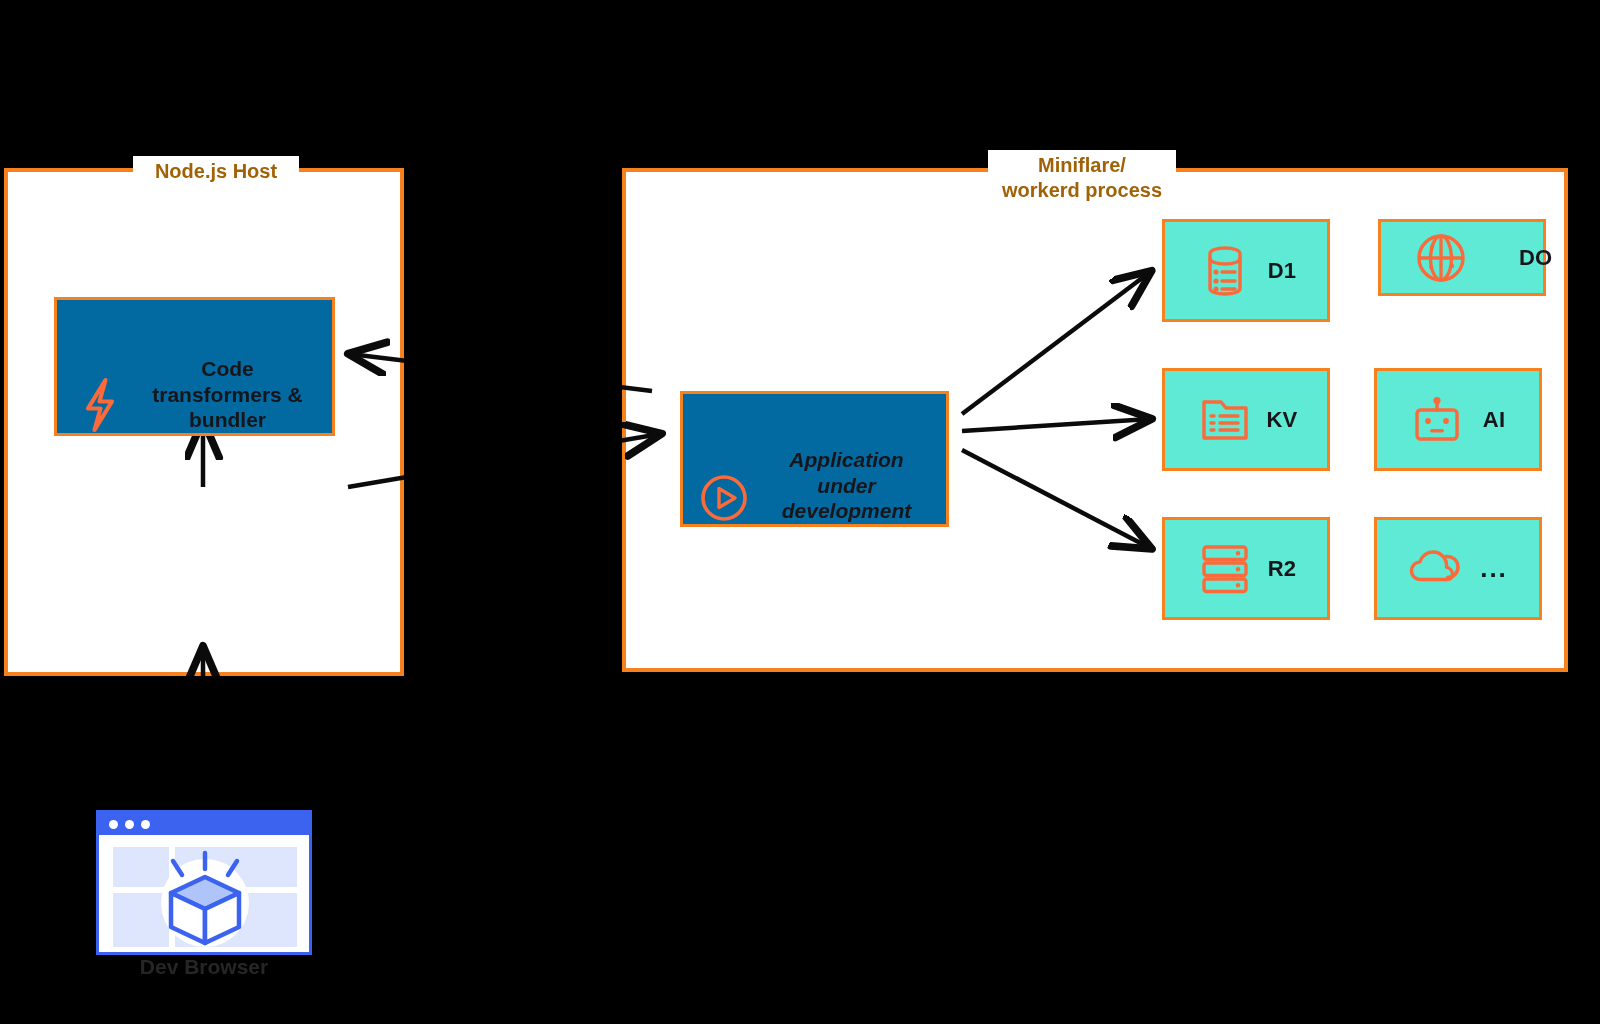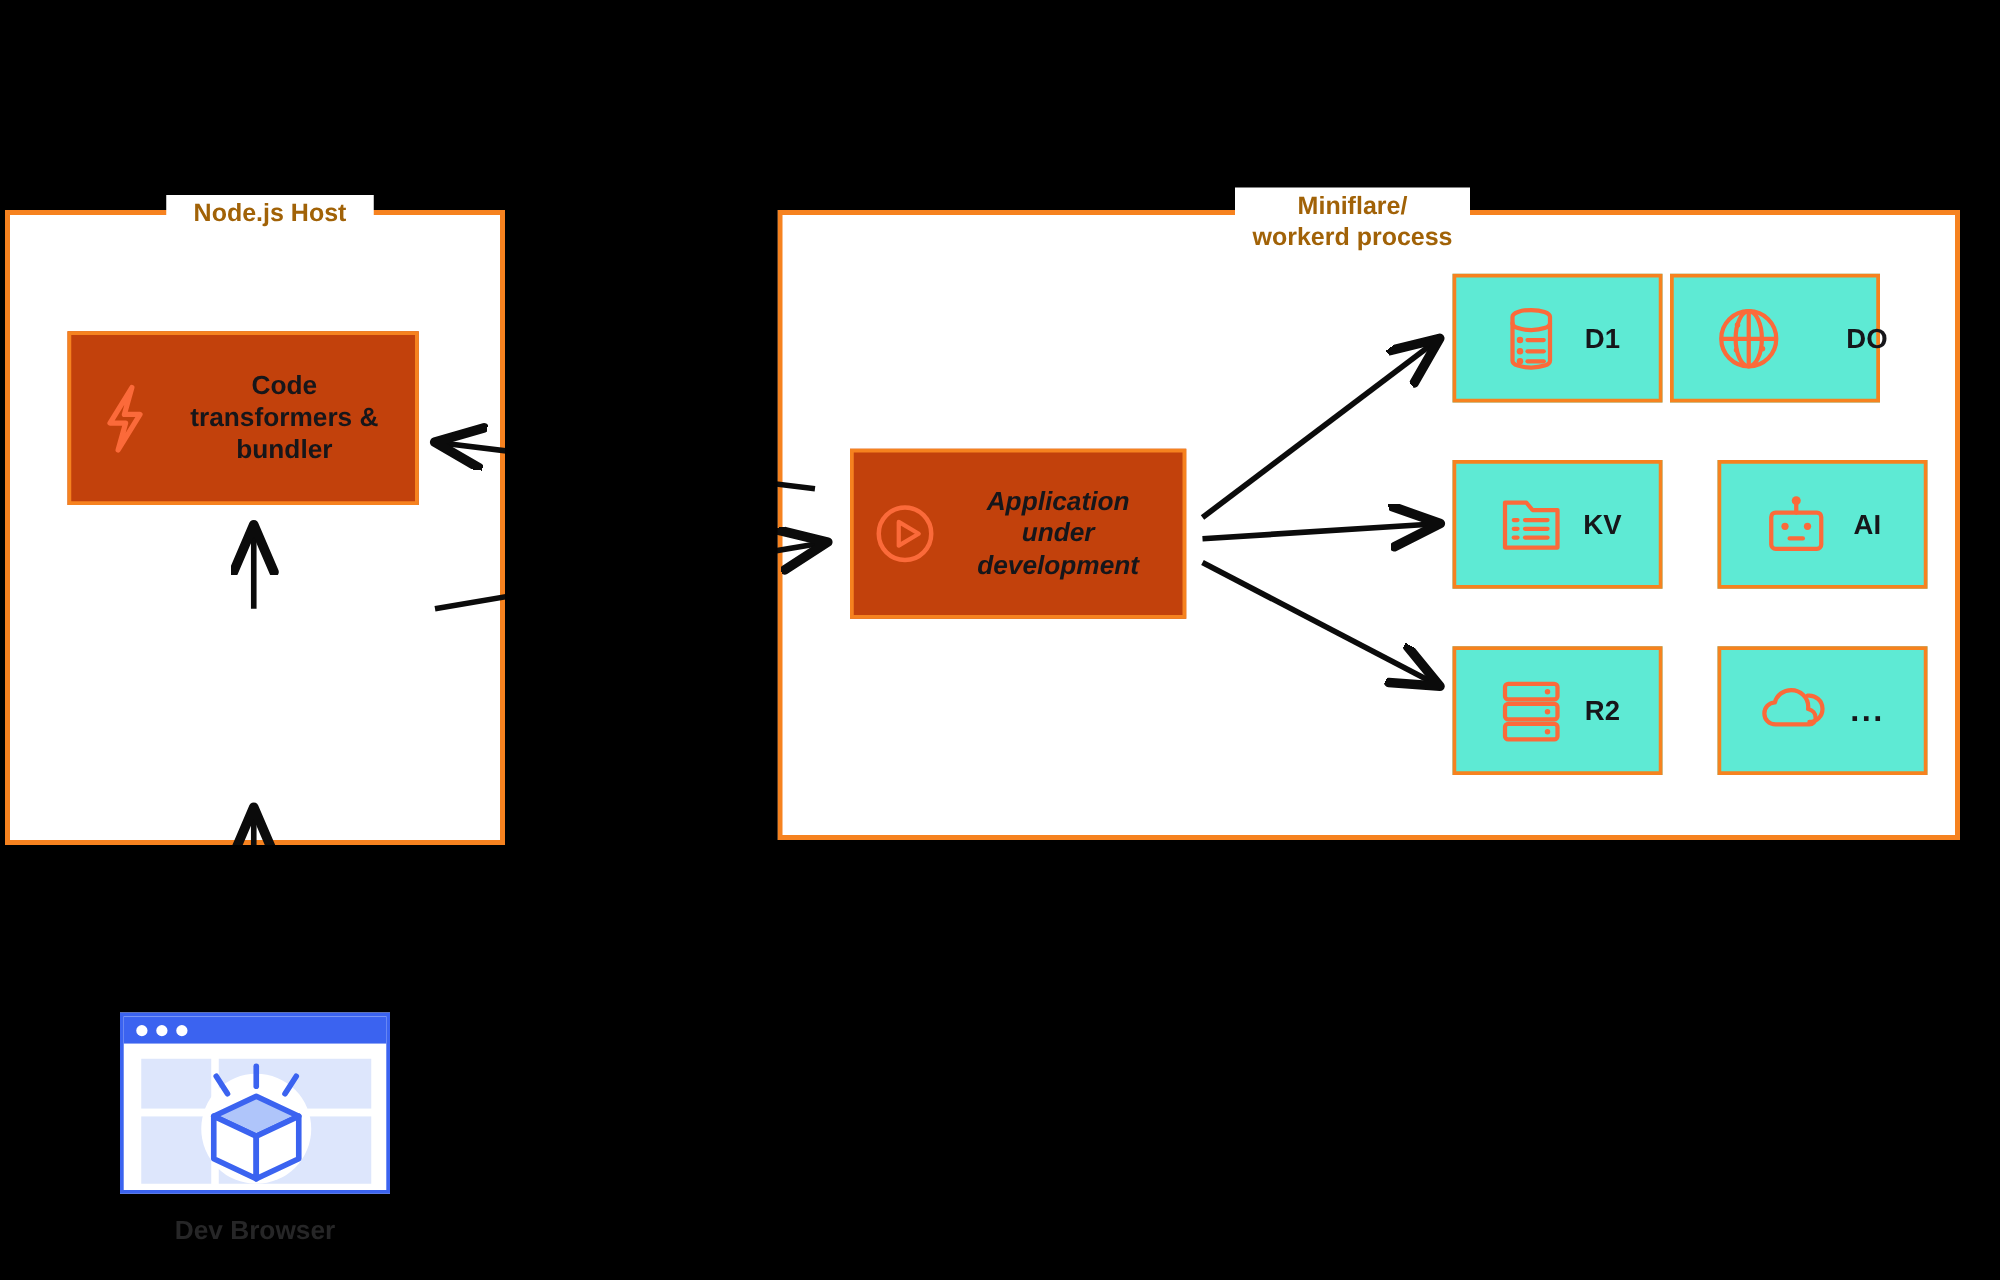--- a/index.html
+++ b/index.html
@@ -60,26 +60,27 @@
     padding: 3px 10px 4px 10px;
     white-space: pre-line;
     z-index: 6;
   }
   #label-node { left: 133px; top: 156px; width: 146px; }
   #label-mini { left: 988px; top: 150px; width: 168px; }
 
   
   .card {
     position: absolute;
-    background: #c2410c;
+    background: #0369a1;
     border: 3px solid #F6821F;
     box-sizing: border-box;
     display: flex;
-    align-items: center;
+    align-items: flex-end;
     z-index: 4;
+    margin-top: 32px;
   }
   .card-title {
     color: #16161a;
     font-weight: 700;
     line-height: 1.22;
     text-align: center;
     white-space: pre-line;
   }
 
   #card-transformers { left: 54px;  top: 265px; width: 281px; height: 139px; }
@@ -110,21 +111,21 @@
     flex: 1;
     text-align: center;
     color: #16161a;
     font-size: 22px;
     font-weight: 700;
     padding-right: 26px;
     letter-spacing: 0.2px;
   }
 
   #tile-d1 { left: 1162px; top: 219px; width: 168px; height: 103px; }
-  #tile-do { left: 1336px; top: 219px; width: 168px; height: 103px; gap: 40px; }
+  #tile-do { left: 1378px; top: 219px; width: 168px; height: 77px; gap: 40px; }
   #tile-kv { left: 1162px; top: 368px; width: 168px; height: 103px; }
   #tile-ai { left: 1374px; top: 368px; width: 168px; height: 103px; }
   #tile-r2 { left: 1162px; top: 517px; width: 168px; height: 103px; }
   #tile-etc{ left: 1374px; top: 517px; width: 168px; height: 103px; }
   #tile-etc .tile-label { font-size: 26px; letter-spacing: 2px; }
 
   
   #arrows-under { position: absolute; left:0; top:0; width: 1600px; height: 1024px; z-index: 2; }
 
   
@@ -161,21 +162,20 @@
   #dev-browser-chrome {
     height: 22px; background: #3B63F0;
     display: flex; align-items: center; gap: 7px; padding-left: 10px;
   }
   .chrome-dot { width: 9px; height: 9px; border-radius: 50%; background: #ffffff; }
   #dev-browser-body {
     position: absolute; left: 0; right: 0; top: 22px; bottom: 0;
     background: #ffffff; padding: 8px; box-sizing: border-box;
   }
   #dev-browser-label {
-    margin-top: 18px;
     text-align: center;
     color: #262627;
     font-size: 21px;
     font-weight: 700;
   }
 </style>
 </head>
 <body>
 
 <div class="stage">

